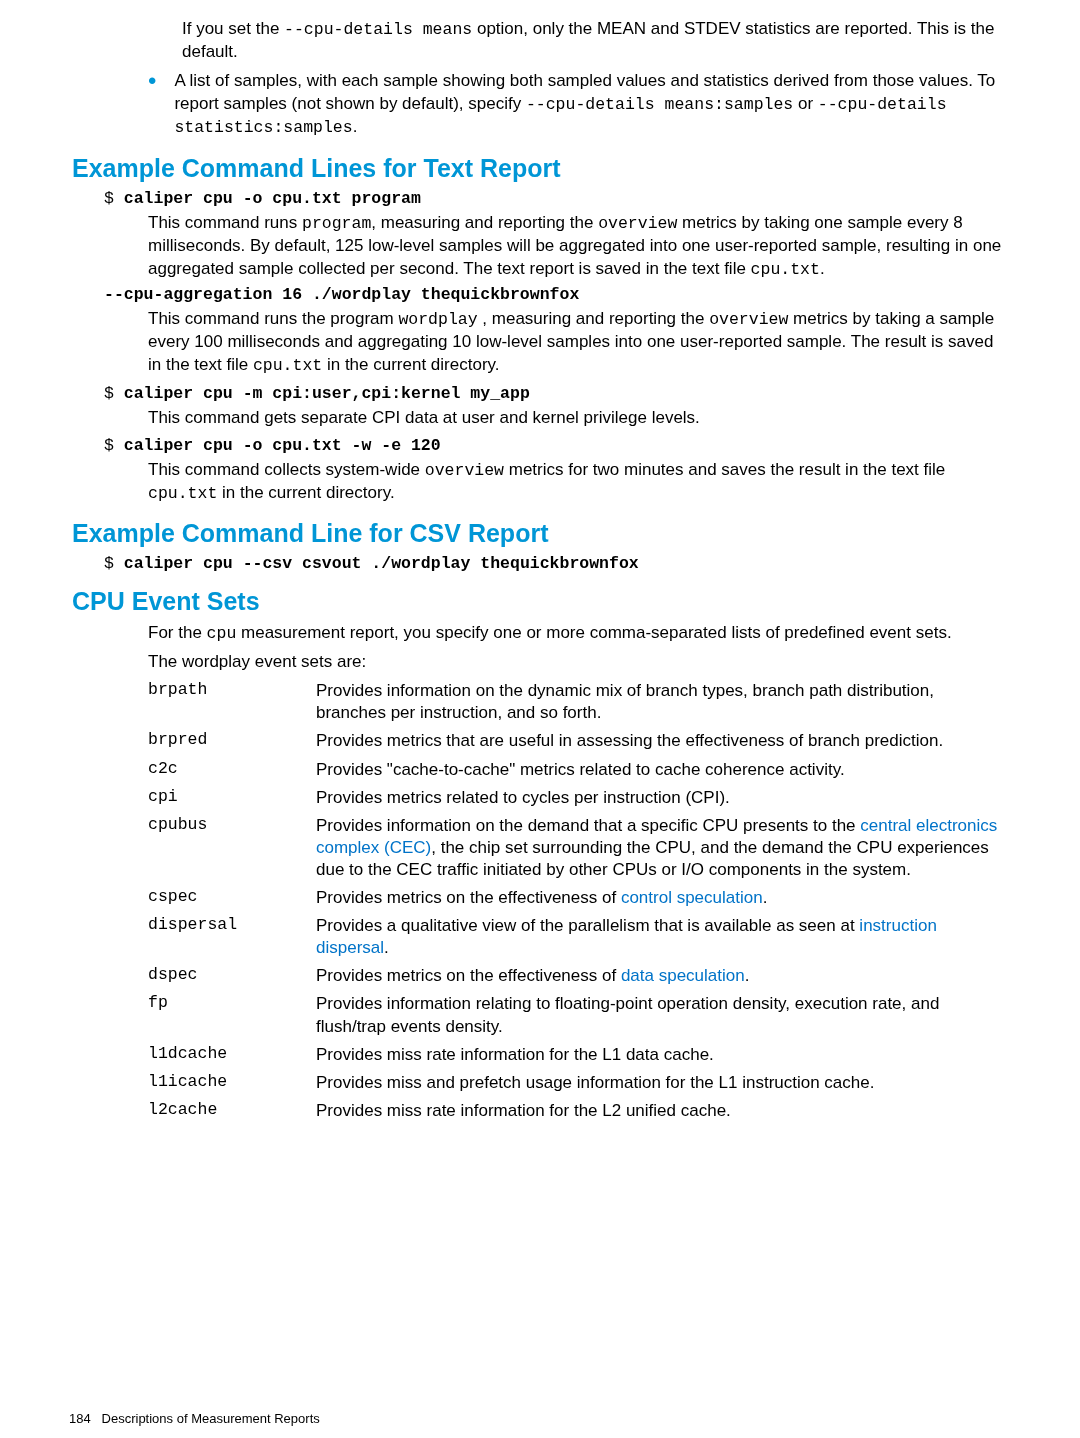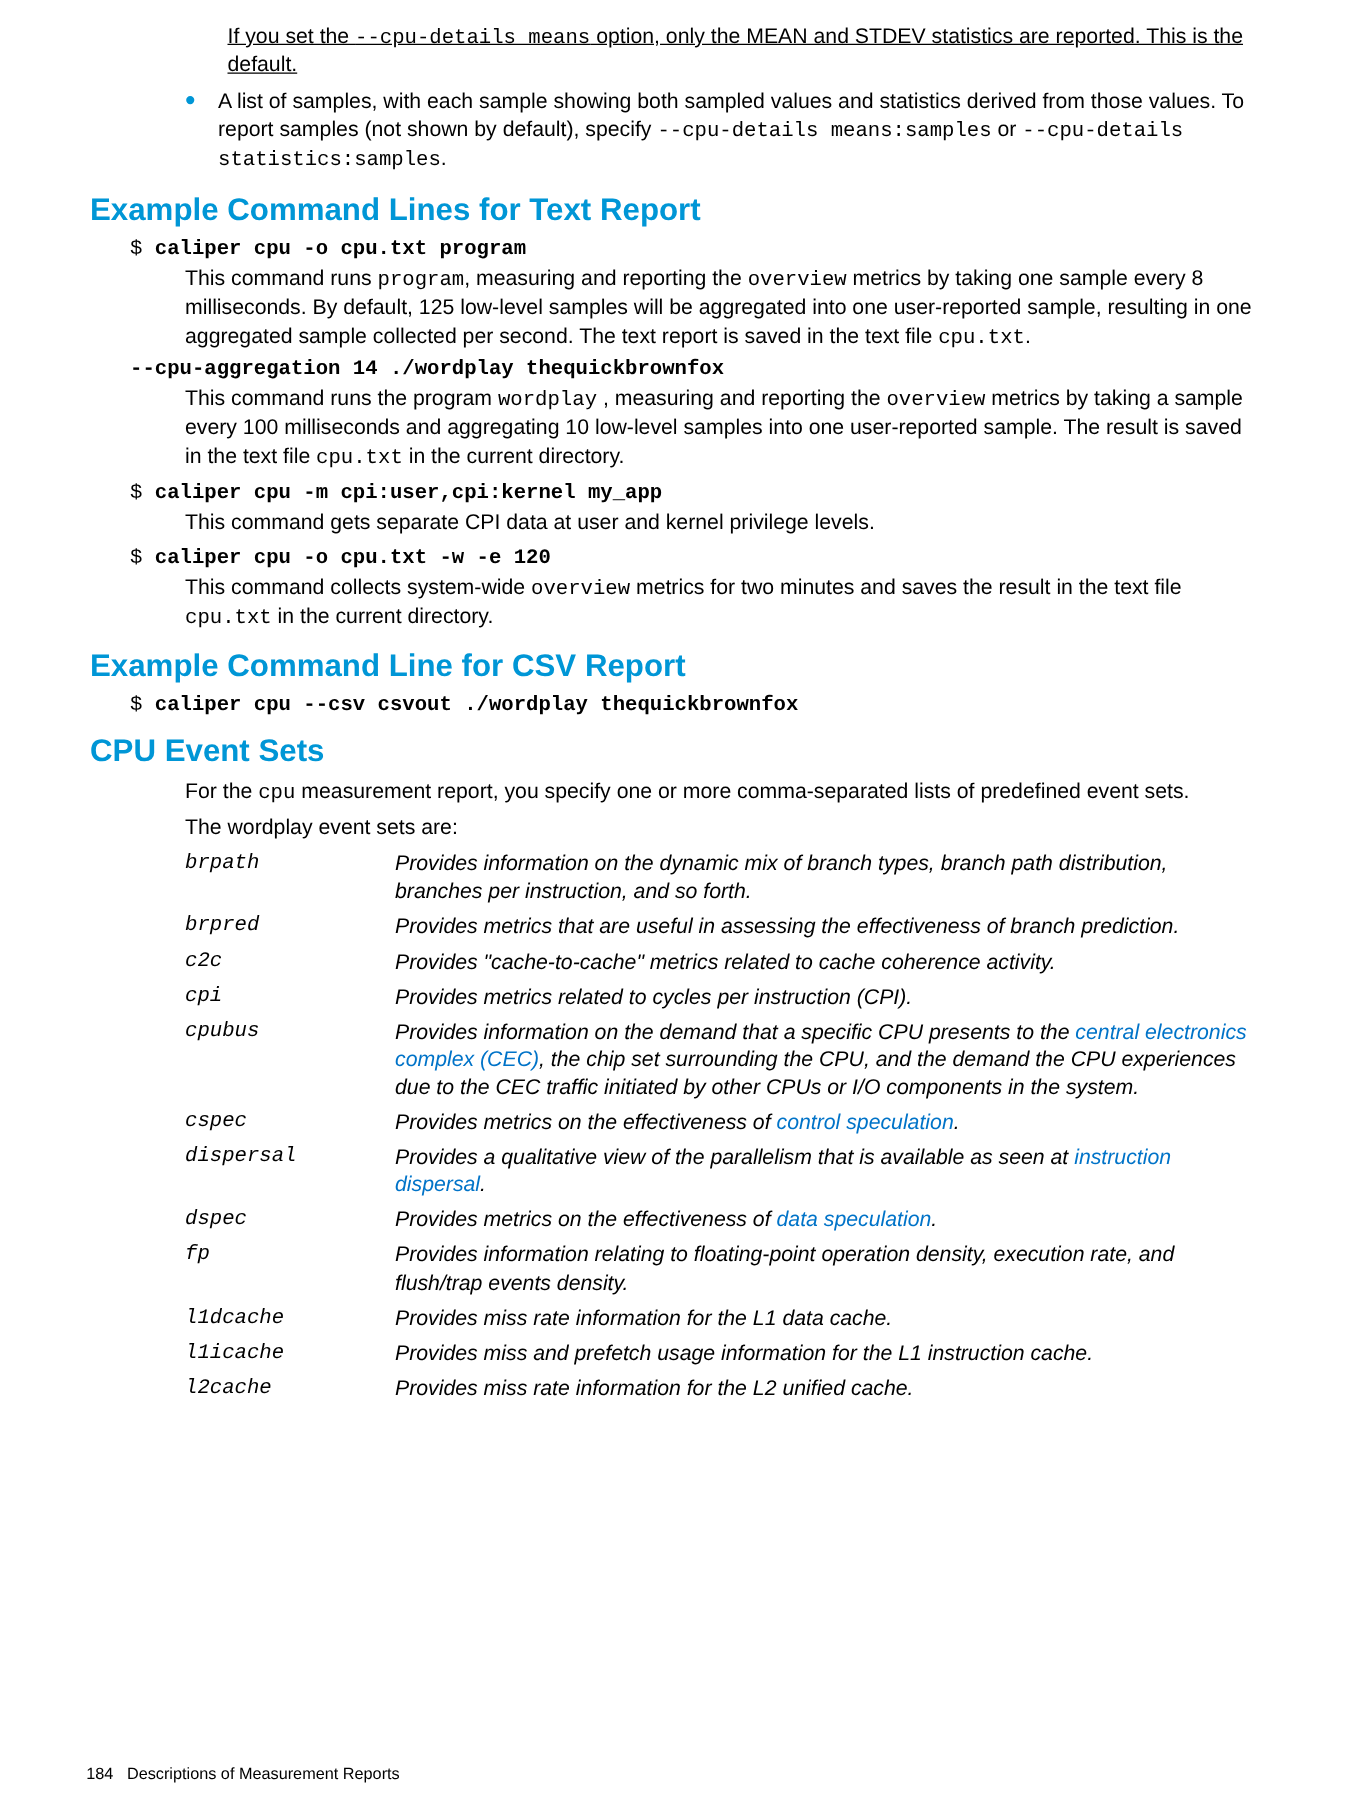--- a/index.html
+++ b/index.html
@@ -64,21 +64,20 @@
     margin: 6px 0 4px 32px;
     white-space: pre;
   }
   .link { color: #0073c8; }
   .defs {
     margin-left: 76px;
   }
   .def-row {
     display: flex;
     margin-bottom: 6px;
-    font-style: italic;
   }
   .def-term {
     width: 168px;
     flex-shrink: 0;
     font-family: "Courier New", Courier, monospace;
     font-size: 16.5px;
   }
   .def-body {
     flex: 1;
     font-size: 17px;
@@ -90,40 +89,40 @@
     left: 69px;
     font-size: 13px;
     color: #000;
   }
 </style>
 </head>
 <body>
 
 <div class="page">
 
-  <p class="body-text indent-2" style="margin-top:18px;text-decoration:underline;">
+  <p class="body-text indent-2" style="margin-top:18px;">
     <span>If you set the </span><span class="mono">--cpu-details means</span><span> option, only the MEAN and STDEV statistics are reported. This is the default.</span>
   </p>
 
   <div class="bullet-row">
     <div class="bullet-dot">•</div>
     <div class="bullet-content">
       <span>A list of samples, with each sample showing both sampled values and statistics derived from those values. To report samples (not shown by default), specify </span><span class="mono">--cpu-details means:samples</span><span> or </span><span class="mono">--cpu-details statistics:samples</span><span>.</span>
     </div>
   </div>
 
   <div class="h2">Example Command Lines for Text Report</div>
 
   <div class="code-line"><span class="mono">$ </span><span class="mono-bold">caliper cpu -o cpu.txt program</span></div>
 
   <p class="body-text indent-1">
     <span>This command runs </span><span class="mono">program</span><span>, measuring and reporting the </span><span class="mono">overview</span><span> metrics by taking one sample every 8 milliseconds. By default, 125 low-level samples will be aggregated into one user-reported sample, resulting in one aggregated sample collected per second. The text report is saved in the text file </span><span class="mono">cpu.txt</span><span>.</span>
   </p>
 
-  <div class="code-line" style="margin-top:-2px;"><span class="mono-bold">--cpu-aggregation 14 ./wordplay thequickbrownfox</span></div>
+  <div class="code-line" style="margin-top:-2px;"><span class="mono-bold">--cpu-aggregation 16 ./wordplay thequickbrownfox</span></div>
 
   <p class="body-text indent-1">
     <span>This command runs the program </span><span class="mono">wordplay</span><span> , measuring and reporting the </span><span class="mono">overview</span><span> metrics by taking a sample every 100 milliseconds and aggregating 10 low-level samples into one user-reported sample. The result is saved in the text file </span><span class="mono">cpu.txt</span><span> in the current directory.</span>
   </p>
 
   <div class="code-line"><span class="mono">$ </span><span class="mono-bold">caliper cpu -m cpi:user,cpi:kernel my_app</span></div>
 
   <p class="body-text indent-1">This command gets separate CPI data at user and kernel privilege levels.</p>
 
   <div class="code-line"><span class="mono">$ </span><span class="mono-bold">caliper cpu -o cpu.txt -w -e 120</span></div>

